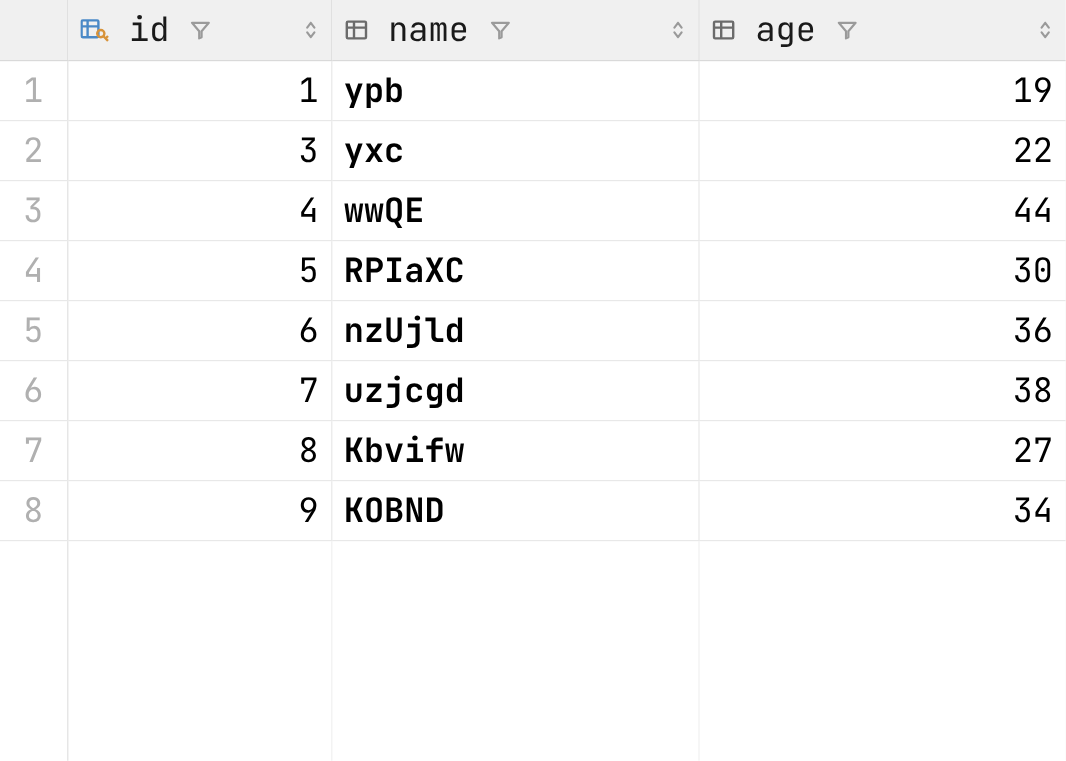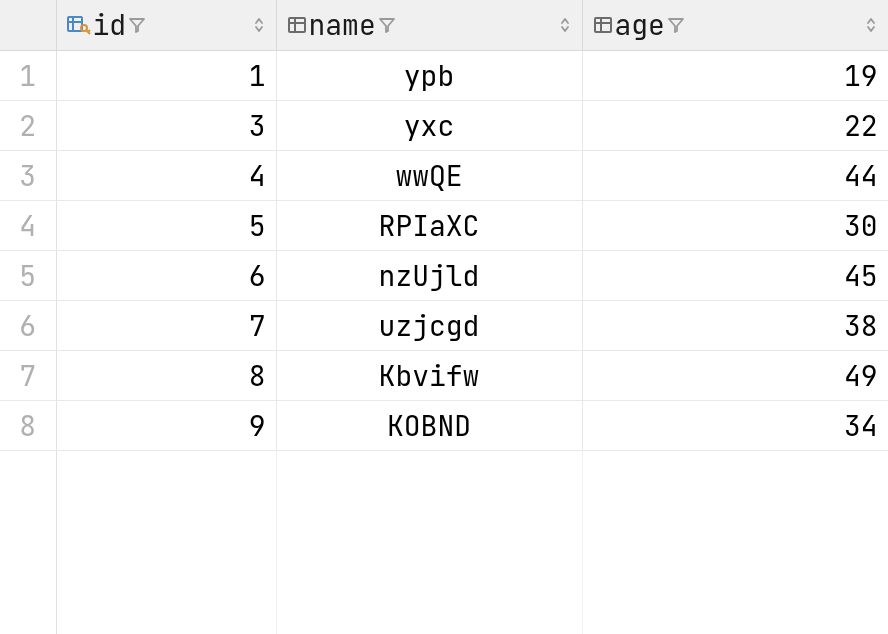--- a/index.html
+++ b/index.html
@@ -45,28 +45,28 @@
     overflow: hidden;
   }
   tbody td.rownum {
     background: #ffffff;
     color: #b0b0b0;
     text-align: center;
     border-right: 1px solid #e0e0e0;
     padding: 0;
   }
   td.num { text-align: right; }
-  td.txt { text-align: center; }
+  td.txt { text-align: left; font-weight: bold; }
 
   .col-header {
     display: flex;
     align-items: center;
     height: 100%;
     padding: 0 10px;
-    gap: 2px;
+    gap: 17px;
   }
   .col-header .col-label {
     flex: 0 0 auto;
   }
   .col-header .spacer { flex: 1 1 auto; }
   .icon { display: inline-flex; align-items: center; justify-content: center; }
   .icon svg { display: block; }
 
   
   .pk-icon svg .tbl-stroke { stroke: #4a89c7; }
@@ -200,33 +200,33 @@
     <tr>
       <td class="rownum">4</td>
       <td class="num">5</td>
       <td class="txt">RPIaXC</td>
       <td class="num">30</td>
     </tr>
     <tr>
       <td class="rownum">5</td>
       <td class="num">6</td>
       <td class="txt">nzUjld</td>
-      <td class="num">45</td>
+      <td class="num">36</td>
     </tr>
     <tr>
       <td class="rownum">6</td>
       <td class="num">7</td>
       <td class="txt">uzjcgd</td>
       <td class="num">38</td>
     </tr>
     <tr>
       <td class="rownum">7</td>
       <td class="num">8</td>
       <td class="txt">Kbvifw</td>
-      <td class="num">49</td>
+      <td class="num">27</td>
     </tr>
     <tr>
       <td class="rownum">8</td>
       <td class="num">9</td>
       <td class="txt">KOBND</td>
       <td class="num">34</td>
     </tr>
     <tr class="filler">
       <td class="rownum"></td>
         <td></td>

